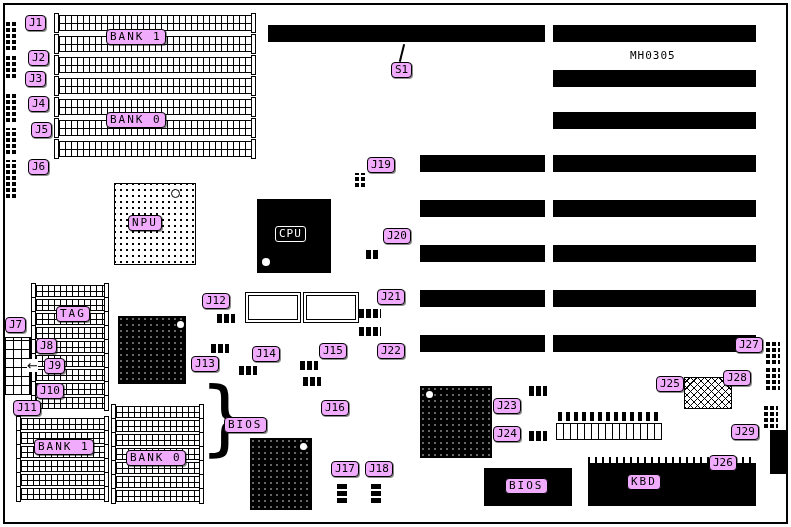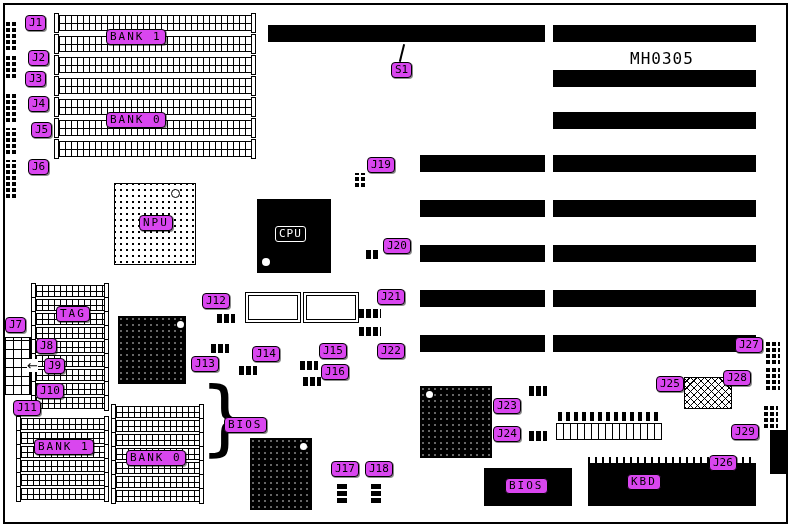--- a/index.html
+++ b/index.html
@@ -1,26 +1,26 @@
 <!DOCTYPE html>
 <html><head>
 <meta charset="utf-8">
 <style>
   *{box-sizing:border-box}
   html,body{margin:0;padding:0;background:#fff}
   .stage{position:relative;width:791px;height:527px;background:#fff;overflow:hidden;
          font-family:"DejaVu Sans Mono",monospace;color:#000}
   .frame{position:absolute;left:3px;top:3px;width:785px;height:521px;border:2px solid #000}
   
-  .jl{position:absolute;z-index:6;background:#d946ef;border:1px solid #000;border-radius:4px;
+  .jl{position:absolute;z-index:6;background:#f0abfc;border:1px solid #000;border-radius:4px;
       padding:0 3px;font-size:11px;line-height:14px;white-space:nowrap;box-shadow:1px 1px 0 rgba(0,0,0,.45)}
   .bl{letter-spacing:2px}
   .cpu-label{position:absolute;z-index:6;background:#000;color:#fff;border:1px solid #fff;border-radius:3px;
       padding:0 3px;font-size:11px;line-height:14px;letter-spacing:1px}
-  .txt{position:absolute;z-index:4;font-size:16px;letter-spacing:1px}
+  .txt{position:absolute;z-index:4;font-size:11px;letter-spacing:1px}
   
   .simm{position:absolute;z-index:1;background-color:#fff;border:1px solid #000;
         background-image:linear-gradient(#000,#000),repeating-linear-gradient(90deg,#000 0 1px,transparent 1px 6px);
         background-size:100% 1px,100% 100%;background-position:0 50%,0 0;background-repeat:no-repeat,repeat}
   .simm::before,.simm::after{content:"";position:absolute;top:-3px;bottom:-3px;width:3px;background:#fff;border:1px solid #000}
   .simm::before{left:-5px}
   .simm::after{right:-5px}
   
   .sqgrid{position:absolute;z-index:3;background-color:#fff;
         background-image:repeating-linear-gradient(0deg,transparent 0 4px,#fff 4px 6px),
@@ -95,30 +95,30 @@
   <div class="slot" style="left:420px;top:290px;width:125px;height:17px"></div>
   <div class="slot" style="left:420px;top:335px;width:125px;height:17px"></div>
 
   <div class="txt" style="left:630px;top:49px">MH0305</div>
 
   <div class="s1line" style="left:401px;top:44px;height:18px"></div>
   <div class="jl" style="left:391px;top:62px">S1</div>
 
   <div class="jl" style="left:367px;top:157px">J19</div>
   <div class="sqgrid" style="left:355px;top:173px;width:12px;height:14px"></div>
-  <div class="jl" style="left:383px;top:238px">J20</div>
+  <div class="jl" style="left:383px;top:228px">J20</div>
   <div class="bconn" style="left:366px;top:250px;width:14px;height:9px"></div>
   <div class="jl" style="left:377px;top:289px">J21</div>
   <div class="bconn" style="left:359px;top:309px;width:22px;height:9px"></div>
   <div class="jl" style="left:377px;top:343px">J22</div>
   <div class="bconn" style="left:359px;top:327px;width:22px;height:9px"></div>
 
   <div class="pga" style="left:114px;top:183px;width:82px;height:82px"></div>
   <div class="dot b" style="left:171px;top:189px;width:9px;height:9px"></div>
-  <div class="jl bl" style="left:139px;top:215px">NPU</div>
+  <div class="jl bl" style="left:128px;top:215px">NPU</div>
 
   <div class="chip" style="left:257px;top:199px;width:74px;height:74px"></div>
   <div class="dot" style="left:262px;top:258px;width:8px;height:8px"></div>
   <div class="cpu-label" style="left:275px;top:226px">CPU</div>
 
   <div class="simm" style="left:35px;top:285px;width:70px;height:12px"></div>
   <div class="simm" style="left:35px;top:299px;width:70px;height:12px"></div>
   <div class="simm" style="left:35px;top:313px;width:70px;height:12px"></div>
   <div class="simm" style="left:35px;top:327px;width:70px;height:12px"></div>
   <div class="simm" style="left:35px;top:341px;width:70px;height:12px"></div>
@@ -143,21 +143,21 @@
   <div class="sock" style="left:303px;top:292px;width:56px;height:31px"></div>
 
   <div class="jl" style="left:202px;top:293px">J12</div>
   <div class="bconn" style="left:217px;top:314px;width:18px;height:9px"></div>
   <div class="jl" style="left:191px;top:356px">J13</div>
   <div class="bconn" style="left:211px;top:344px;width:18px;height:9px"></div>
   <div class="jl" style="left:252px;top:346px">J14</div>
   <div class="bconn" style="left:239px;top:366px;width:18px;height:9px"></div>
   <div class="jl" style="left:319px;top:343px">J15</div>
   <div class="bconn" style="left:300px;top:361px;width:18px;height:9px"></div>
-  <div class="jl" style="left:321px;top:364px">J16</div>
+  <div class="jl" style="left:321px;top:400px">J16</div>
   <div class="bconn" style="left:303px;top:377px;width:18px;height:9px"></div>
 
   <div class="brace" style="left:199px;top:378px">}</div>
   <div class="jl bl" style="left:224px;top:417px">BIOS</div>
 
   <div class="simm" style="left:20px;top:418px;width:85px;height:12px"></div>
   <div class="simm" style="left:20px;top:432px;width:85px;height:12px"></div>
   <div class="simm" style="left:20px;top:446px;width:85px;height:12px"></div>
   <div class="simm" style="left:20px;top:460px;width:85px;height:12px"></div>
   <div class="simm" style="left:20px;top:474px;width:85px;height:12px"></div>

